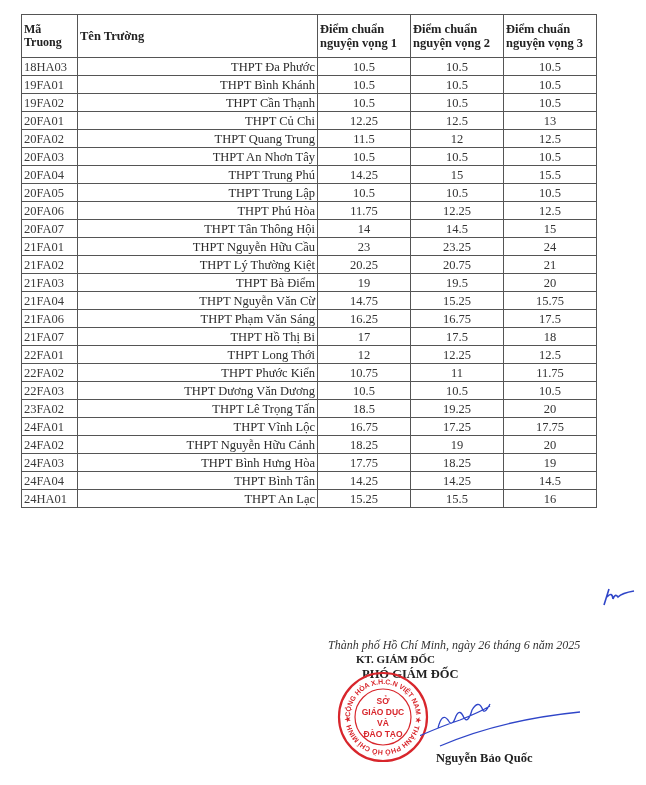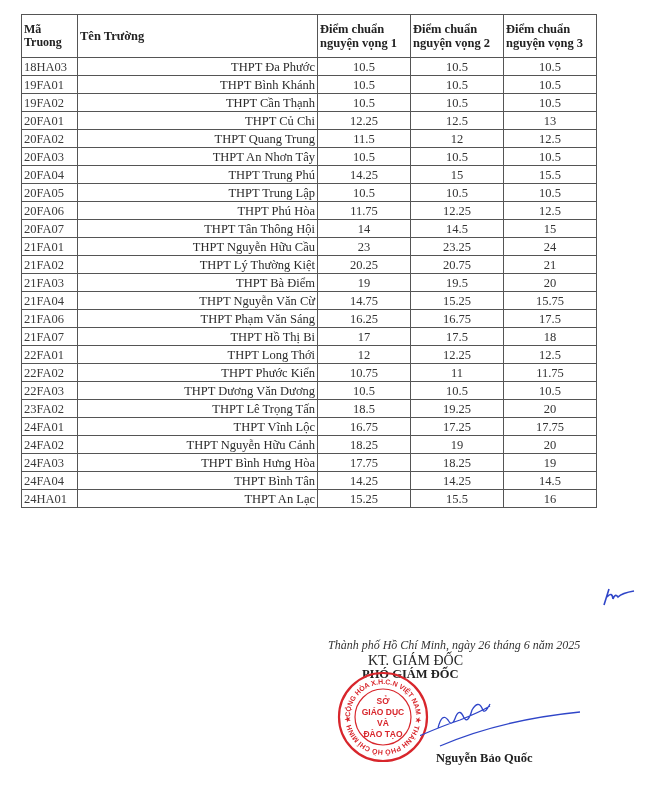--- a/index.html
+++ b/index.html
@@ -11,21 +11,21 @@
   table.scores th { font-weight: bold; text-align: left; height: 42px; color: #222; vertical-align: middle; }
   table.scores th.code { font-size: 12px; line-height: 13px; }
   table.scores td { height: 17px; vertical-align: middle; }
   table.scores td.code { text-align: left; color: #3a3a3a; }
   table.scores td.name { text-align: right; padding-left: 3px; color: #2a2a2a; }
   table.scores td.num { text-align: center; color: #333; }
   table.scores tr.tall td { height: 31px; }
   table.scores tr.tall td.num { vertical-align: top; padding-top: 1px; }
   .footer { position: absolute; font-family: "Liberation Serif", serif; }
   .date-line { left: 328px; top: 638px; font-style: italic; font-size: 12px; color: #333; white-space: nowrap; }
-  .title1 { left: 368px; top: 653px; font-weight: normal; font-size: 14px; color: #222; }
+  .title1 { left: 356px; top: 653px; font-weight: bold; font-size: 11px; color: #222; }
   .title2 { left: 362px; top: 667px; font-weight: bold; font-size: 12.5px; color: #222; }
   .signer { left: 436px; top: 751px; font-weight: bold; font-size: 12.5px; color: #222; }
   .stamp { position: absolute; left: 337px; top: 671px; width: 92px; height: 92px; }
   .sig { position: absolute; left: 420px; top: 690px; width: 160px; height: 70px; }
   .mark { position: absolute; left: 600px; top: 583px; width: 36px; height: 26px; }
 </style>
 </head>
 <body>
 
 <table class="scores">

